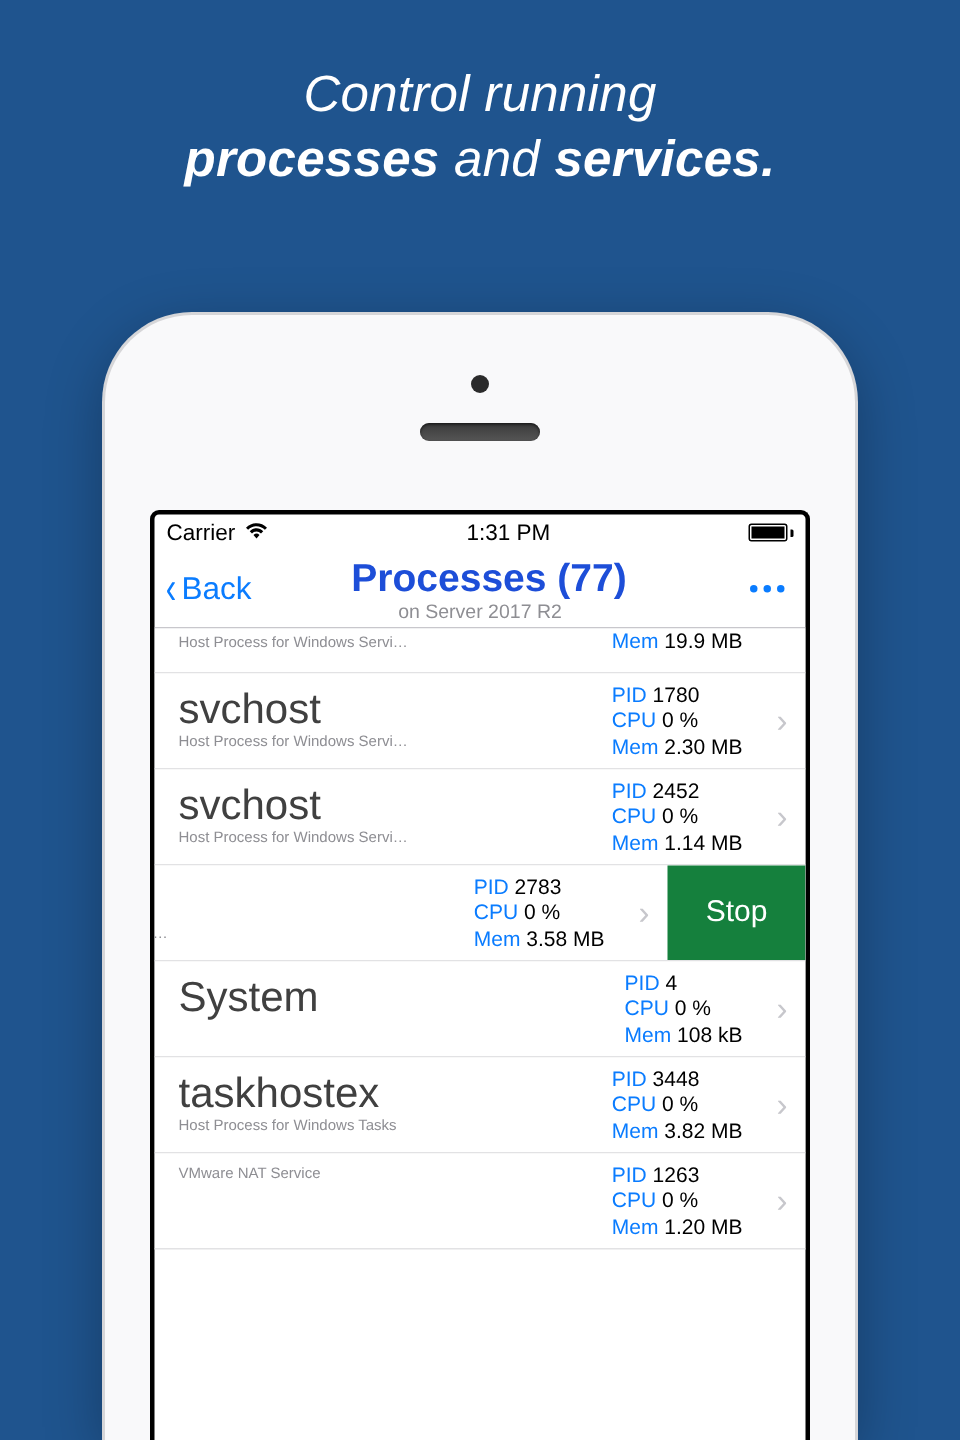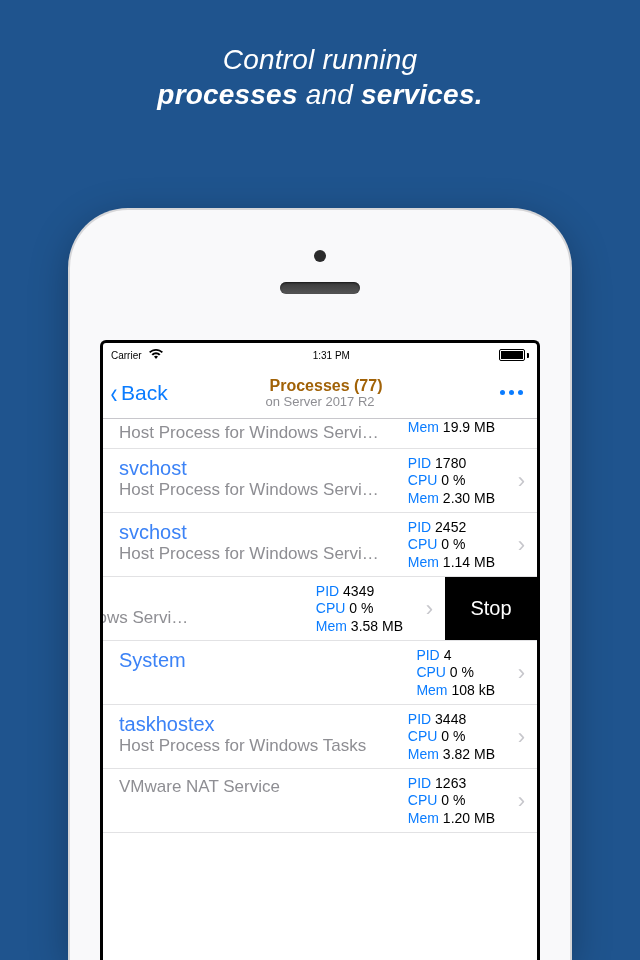--- a/index.html
+++ b/index.html
@@ -5,21 +5,21 @@
   * { box-sizing: border-box; margin: 0; padding: 0; }
   html, body { width: 640px; height: 960px; }
   body {
     background: #1f548e;
     font-family: -apple-system, "Helvetica Neue", Helvetica, Arial, sans-serif;
     overflow: hidden;
   }
   .tagline {
     color: #fff;
     text-align: center;
-    font-size: 28px;
+    font-size: 34px;
     line-height: 1.25;
     padding: 42px 30px 0 30px;
     font-style: italic;
     letter-spacing: 0.2px;
   }
   .tagline .b { font-weight: 700; }
   .tagline .n { font-weight: 400; }
 
   .phone {
     position: absolute;
@@ -64,21 +64,21 @@
     overflow: hidden;
     position: relative;
   }
 
   .status-bar {
     height: 24px;
     display: flex;
     align-items: center;
     justify-content: space-between;
     padding: 0 8px;
-    font-size: 10px;
+    font-size: 15px;
     font-weight: 500;
     color: #000;
   }
   .status-left { display: flex; align-items: center; gap: 6px; }
   .wifi { display: inline-block; }
   .status-time { font-weight: 400; }
   .battery {
     display: inline-flex; align-items: center;
   }
   .battery-body {
@@ -110,21 +110,21 @@
   .nav-back-chevron {
     font-size: 30px; line-height: 1; font-weight: 300;
     transform: scaleX(0.7);
     display: inline-block;
   }
   .nav-title-wrap {
     position: absolute; left: 0; right: 0;
     text-align: center;
     pointer-events: none;
   }
-  .nav-title { font-size: 16px; font-weight: 700; color: #a16207; padding-left: 12px; }
+  .nav-title { font-size: 26px; font-weight: 700; color: #1d4ed8; padding-left: 12px; }
   .nav-sub { font-size: 13px; color: #8e8e93; margin-top: -1px; }
   .nav-more {
     position: absolute; right: 12px; top: 0; bottom: 0;
     display: flex; align-items: center;
     color: #0a7cff; font-size: 14px; letter-spacing: 3px;
   }
   .nav-more span {
     width: 5px; height: 5px; background: #0a7cff; border-radius: 50%; margin: 0 2px;
   }
 
@@ -134,23 +134,23 @@
     position: relative;
     border-bottom: 1px solid #e2e2e4;
     padding: 8px 36px 8px 16px;
     min-height: 64px;
     background: #fff;
   }
   .row .chevron {
     position: absolute; right: 12px; top: 50%; transform: translateY(-50%);
     color: #c7c7cc; font-size: 22px;
   }
-  .row-title { font-size: 20px; color: #3b82f6; }
+  .row-title { font-size: 28px; color: #404040; }
   .row-sub {
-    font-size: 17px; color: #8e8e93;
+    font-size: 10px; color: #8e8e93;
     white-space: nowrap; overflow: hidden; text-overflow: ellipsis;
     max-width: 270px;
   }
   .row-stats {
     position: absolute;
     right: 42px;
     top: 50%; transform: translateY(-50%);
     text-align: left;
     font-size: 14px;
     line-height: 1.25;
@@ -181,21 +181,21 @@
   }
   .swiped-content .row-sub {
     margin-left: -100px;
     white-space: nowrap; overflow: hidden; text-overflow: ellipsis;
     max-width: 290px;
   }
   .swiped-content .row-stats { right: 42px; }
   .swiped-content .chevron { right: 12px; }
   .stop-btn {
     width: 92px;
-    background: #000000;
+    background: #15803d;
     color: #fff;
     display: flex;
     align-items: center;
     justify-content: center;
     font-size: 20px;
   }
 </style>
 </head>
 <body>
 
@@ -270,21 +270,21 @@
             <div><span class="lbl">CPU</span> <span class="val">0 %</span></div>
             <div><span class="lbl">Mem</span> <span class="val">1.14 MB</span></div>
           </div>
           <div class="chevron">›</div>
         </div>
         <div class="row swiped">
           <div class="swiped-content">
             <div class="row-title">t</div>
             <div class="row-sub">ess for Windows Servi…</div>
             <div class="row-stats">
-              <div><span class="lbl">PID</span> <span class="val">4349</span></div>
+              <div><span class="lbl">PID</span> <span class="val">2783</span></div>
               <div><span class="lbl">CPU</span> <span class="val">0 %</span></div>
               <div><span class="lbl">Mem</span> <span class="val">3.58 MB</span></div>
             </div>
             <div class="chevron">›</div>
           </div>
           <div class="stop-btn">Stop</div>
         </div>
         <div class="row">
           <div class="row-title">System</div>
           <div class="row-stats">

